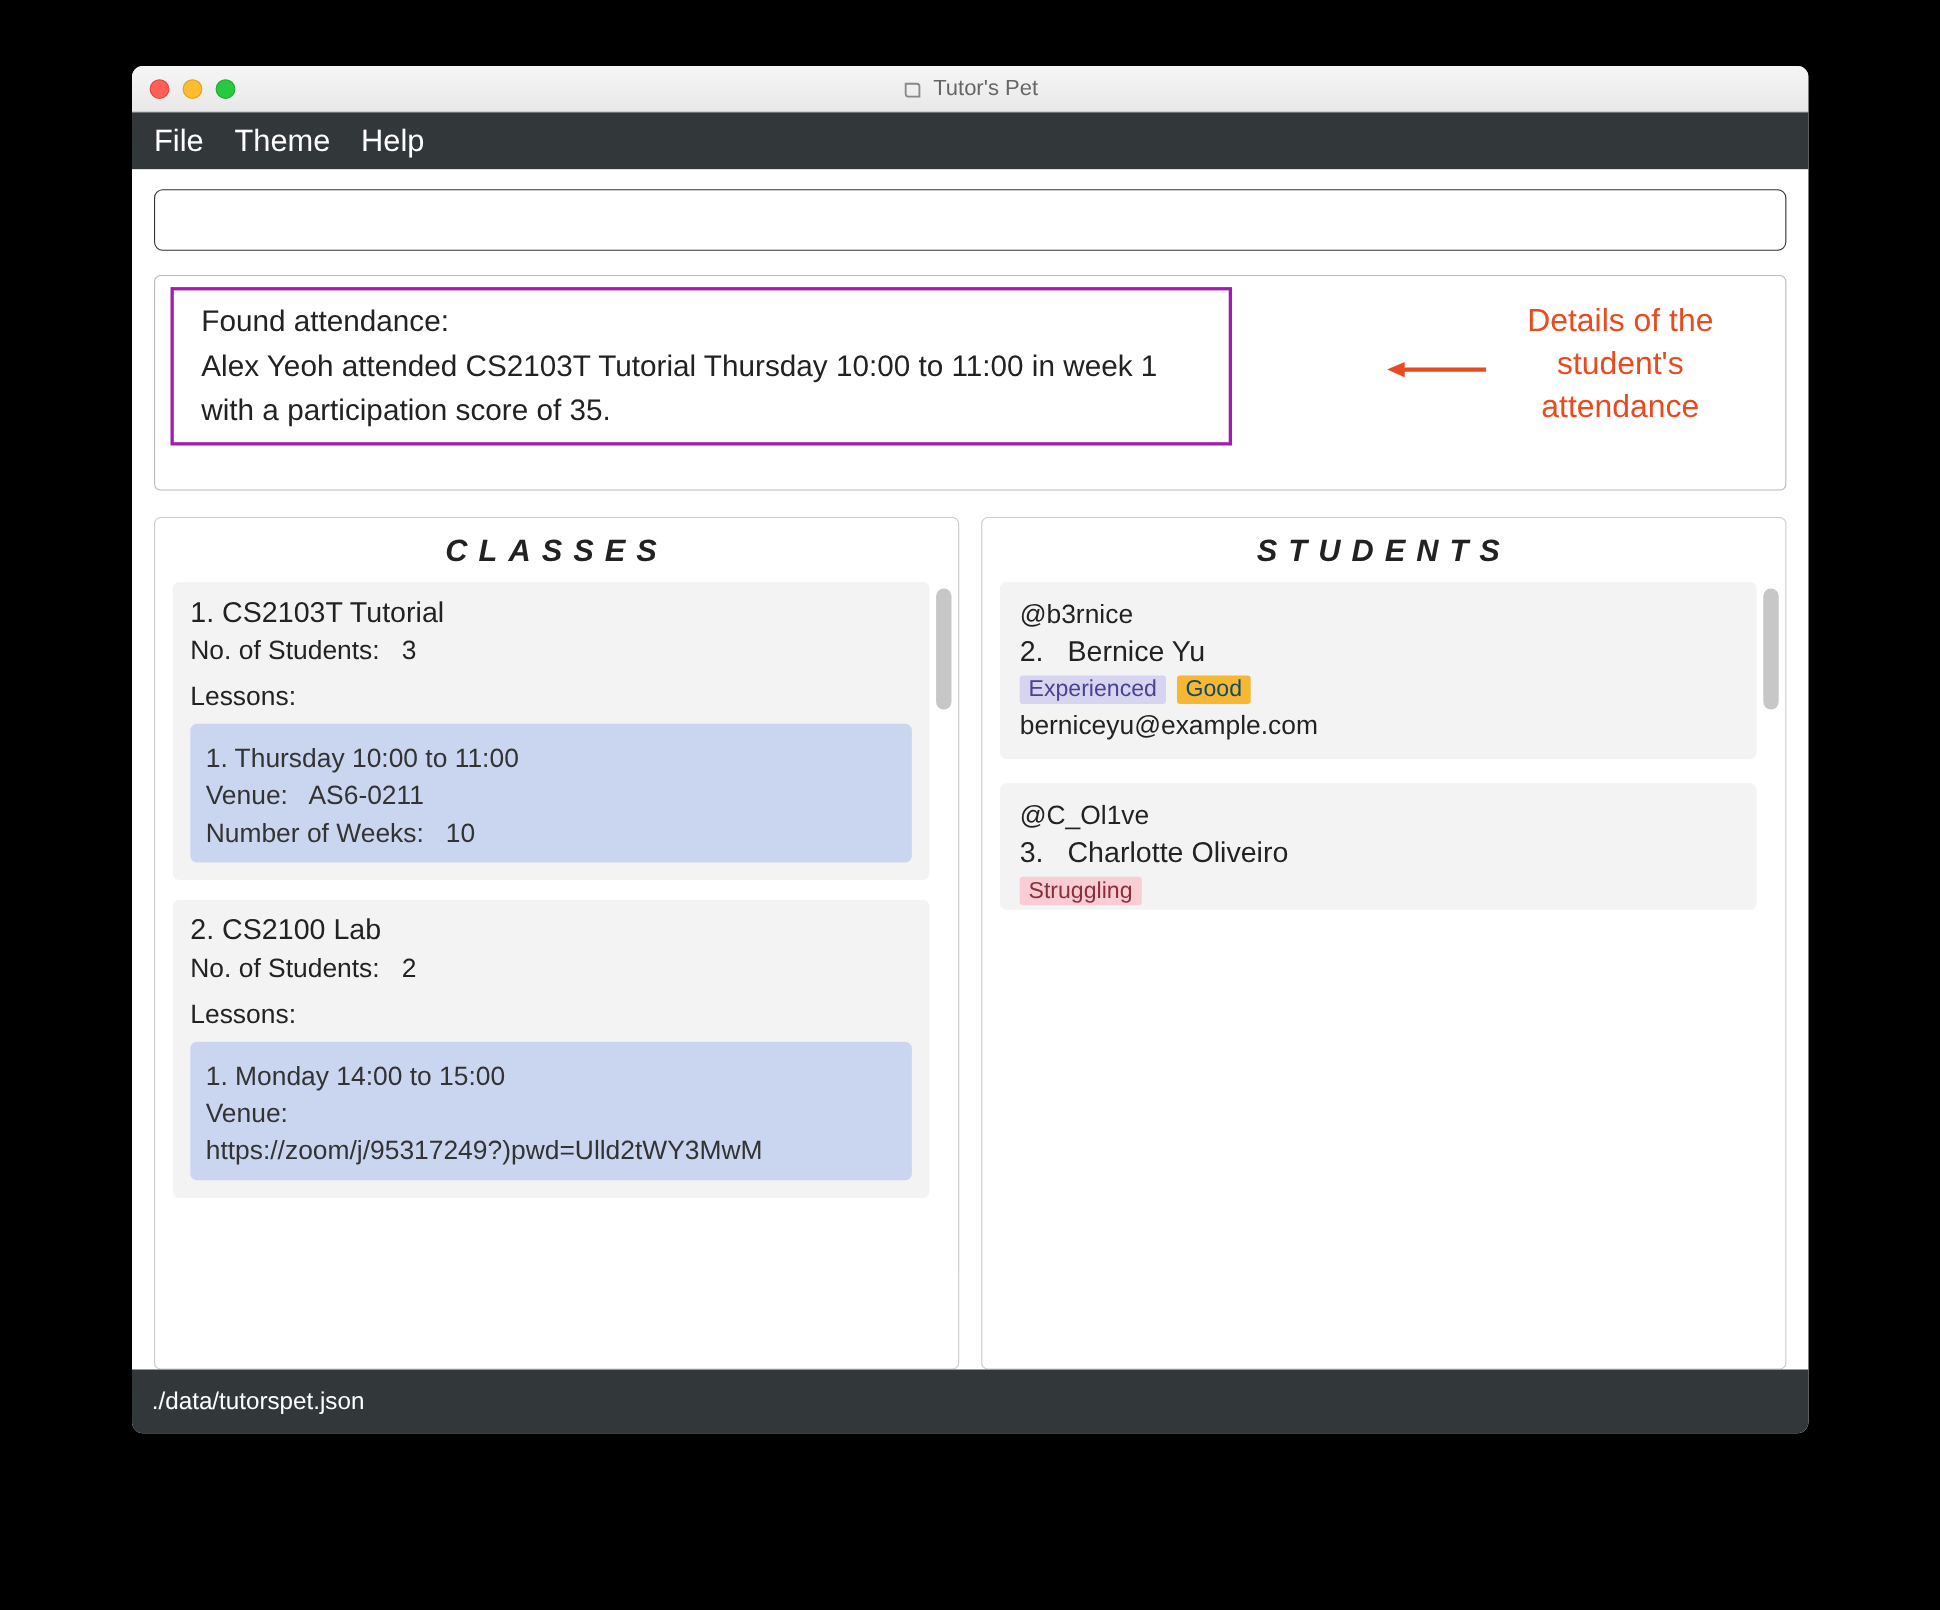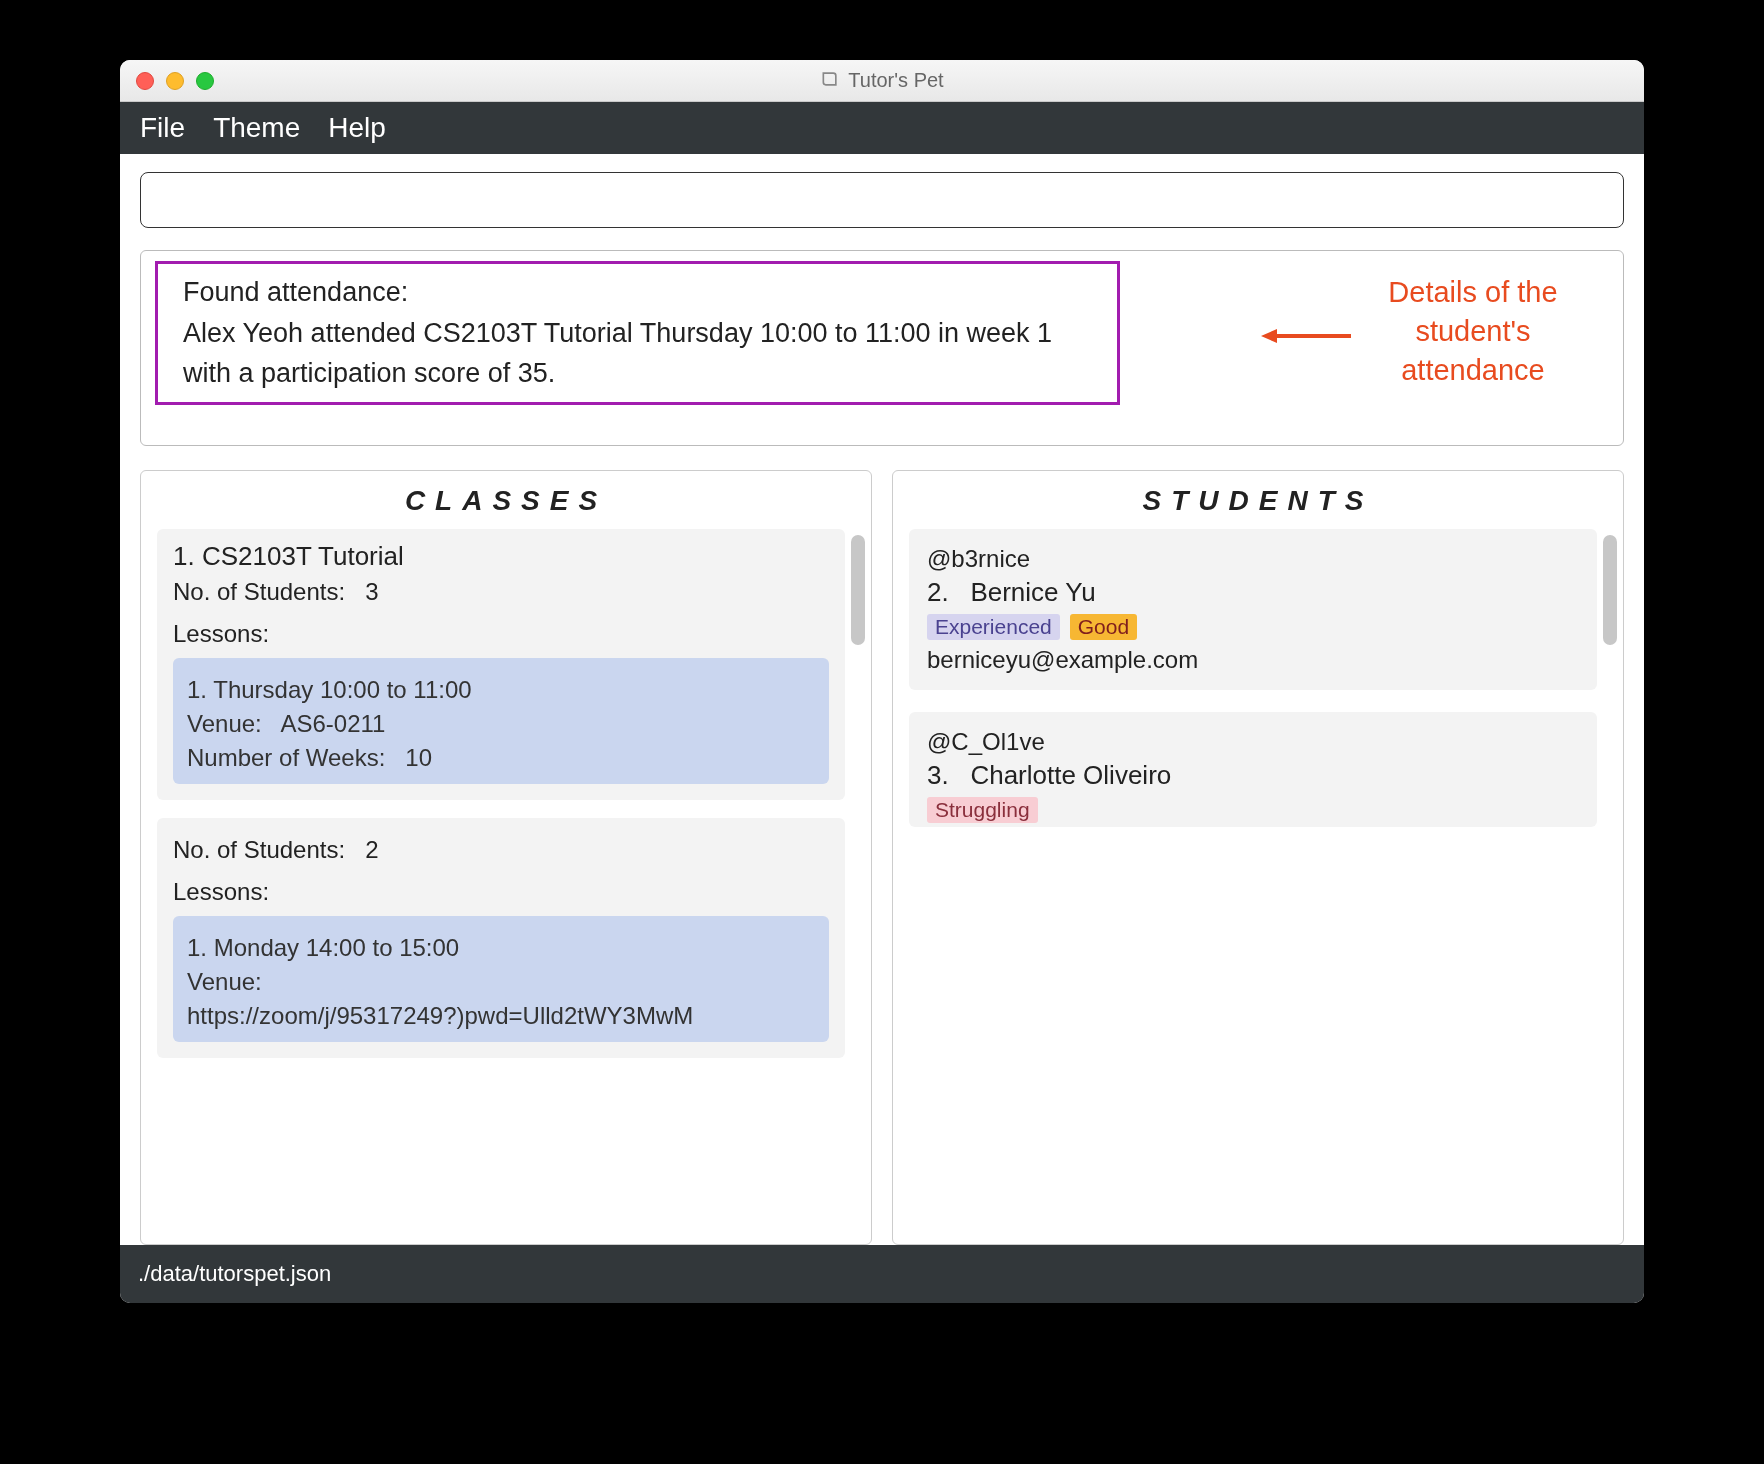--- a/index.html
+++ b/index.html
@@ -41,21 +41,21 @@
   .dot.red { background: #ff5f57; border: 1px solid #e1483f; }
   .dot.yellow { background: #febc2e; border: 1px solid #dfa023; }
   .dot.green { background: #28c840; border: 1px solid #1dad2c; }
   .title-wrap {
     position: absolute;
     left: 0; right: 0;
     text-align: center;
     font-size: 20px;
     color: #666;
     display: flex;
-    align-items: flex-start;
+    align-items: flex-end;
     justify-content: center;
     gap: 8px;
     pointer-events: none;
   }
   .title-wrap svg { width: 20px; height: 20px; fill: #888; }
   .menubar {
     height: 52px;
     background: #32373a;
     display: flex;
     align-items: center;
@@ -186,21 +186,21 @@
     margin-bottom: 22px;
     font-size: 26px;
     color: #222;
   }
   .student-card .handle { font-size: 24px; }
   .student-card .name { margin-top: 4px; }
   .tags { margin-top: 6px; display: flex; gap: 10px; }
   .tag { font-size: 21px; padding: 1px 8px; border-radius: 3px; }
   .tag.average { background: #d6f4f2; color: #2b6b63; }
   .tag.experienced { background: #d6d4ef; color: #4a4290; }
-  .tag.good { background: #f7b733; color: #7f1d1d; }
+  .tag.good { background: #f7b733; color: #0c4a6e; }
   .tag.struggling { background: #f8cdd3; color: #8a2f3c; }
   .email { margin-top: 6px; font-size: 24px; }
   .statusbar {
     height: 58px;
     background: #32373a;
     color: #fff;
     display: flex;
     align-items: center;
     padding: 0 18px;
     font-size: 22px;
@@ -279,20 +279,24 @@
               </div>
               <div>
                 <span>Number of Weeks:</span>
                 <span>&nbsp;</span>
                 <span>10</span>
               </div>
             </div>
           </div>
 
           <div class="class-card">
+            <div>
+              <span>2.</span>
+              <span>CS2100 Lab</span>
+            </div>
             <div class="line">
               <span>No. of Students:</span>
               <span>&nbsp;</span>
               <span>2</span>
             </div>
             <div class="lessons-lbl">Lessons:</div>
             <div class="lesson-card">
               <div>
                 <span>1.</span>
                 <span>Monday 14:00 to 15:00</span>

